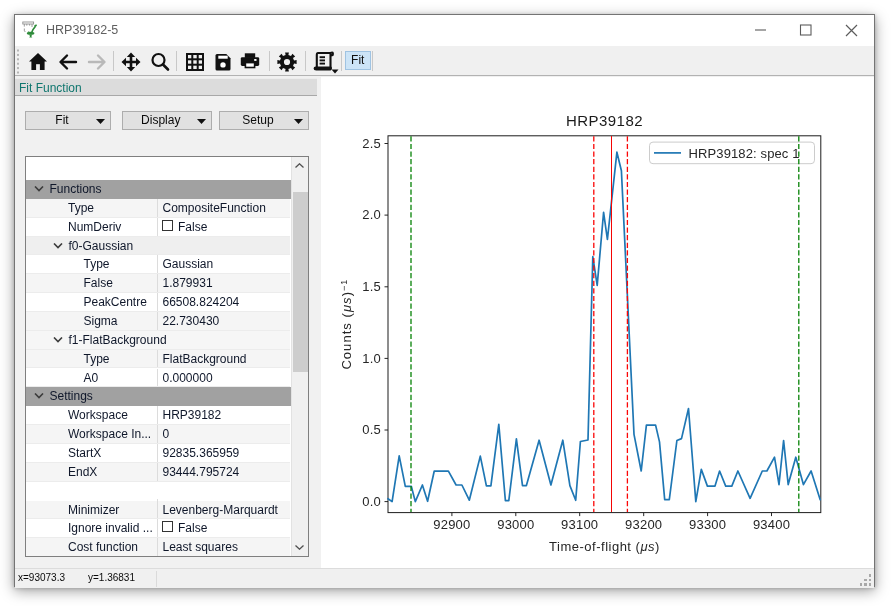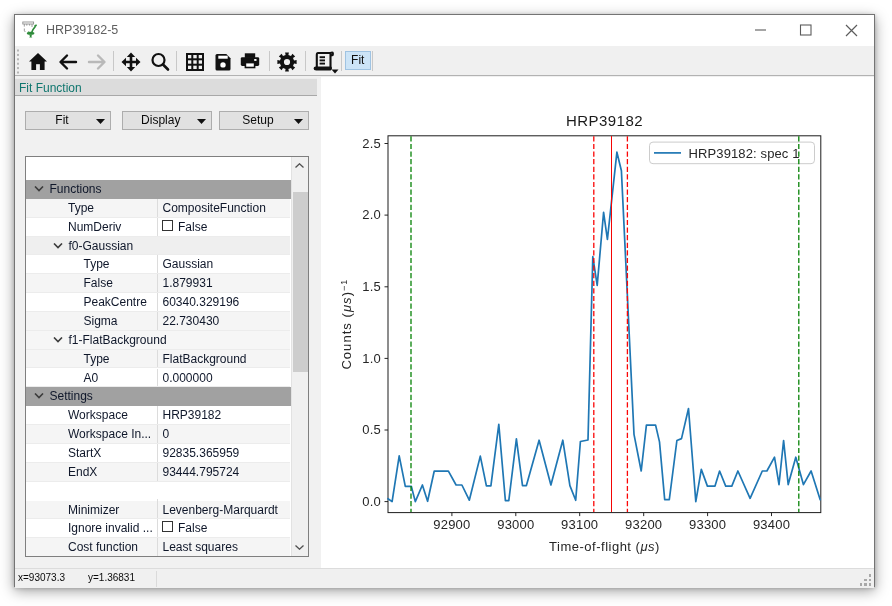--- a/index.html
+++ b/index.html
@@ -203,21 +203,21 @@
           <span style="left:136.5px">Gaussian</span>
           <i class="cdiv"></i>
         </div>
 <div class="trow" style="top:117.2px;height:18.85px;background:#f5f5f5">
           <span style="left:57.5px">False</span>
           <span style="left:136.5px">1.879931</span>
           <i class="cdiv"></i>
         </div>
 <div class="trow" style="top:136.1px;height:18.85px;background:#ffffff">
           <span style="left:57.5px">PeakCentre</span>
-          <span style="left:136.5px">60340.329196</span>
+          <span style="left:136.5px">66508.824204</span>
           <i class="cdiv"></i>
         </div>
 <div class="trow" style="top:154.9px;height:18.85px;background:#f5f5f5">
           <span style="left:57.5px">Sigma</span>
           <span style="left:136.5px">22.730430</span>
           <i class="cdiv"></i>
         </div>
 <div class="trow" style="top:173.8px;height:18.85px;background:#f6f6f6">
           <svg class="chev" style="left:26.5px" width="10" height="6" viewBox="0 0 10 6">
             <path d="M1 0.5 L5 4.5 L9 0.5" stroke="#3c3c3c" stroke-width="1.6" fill="none"></path>

